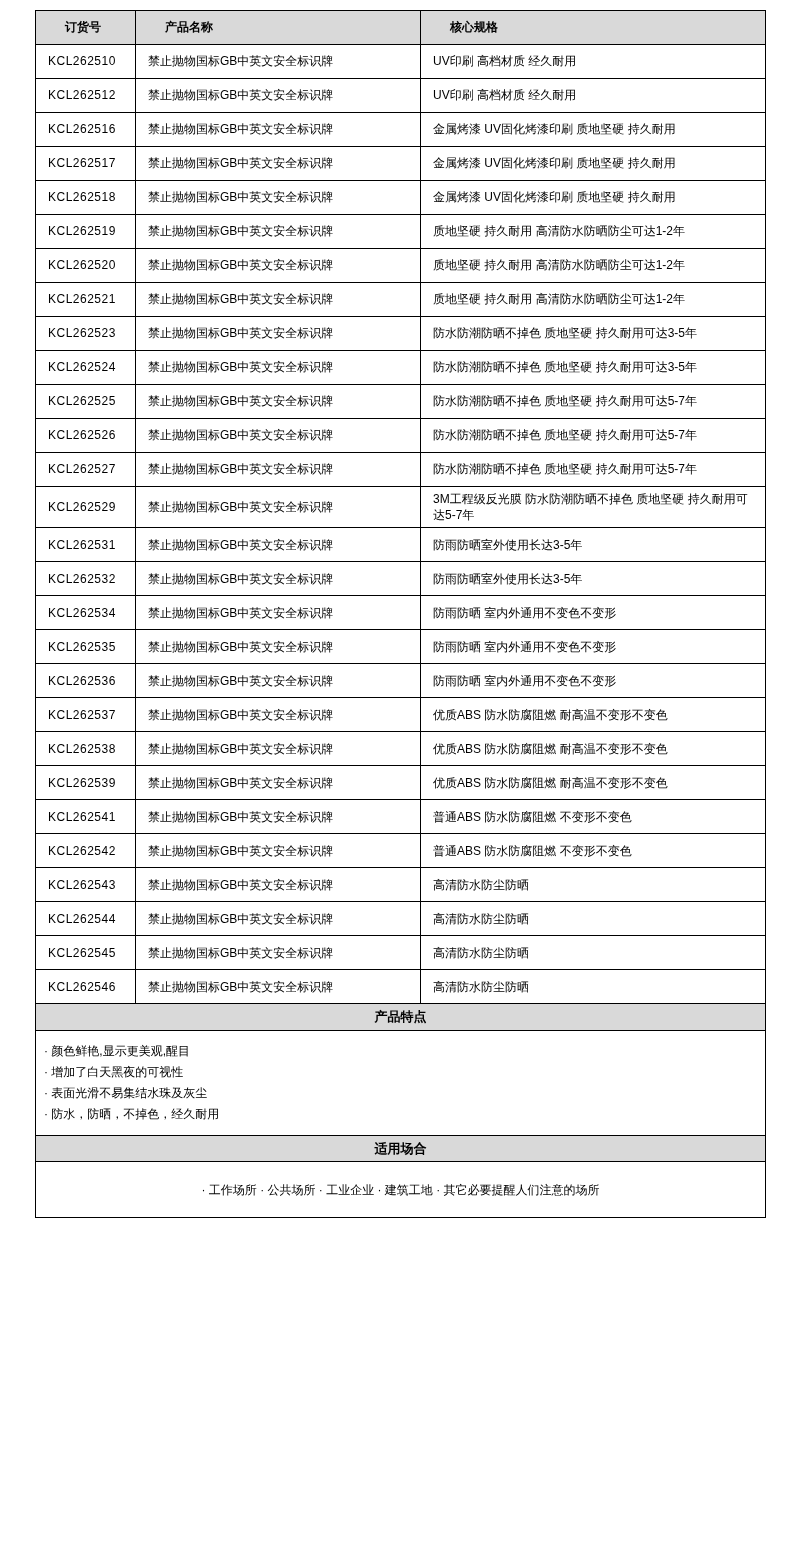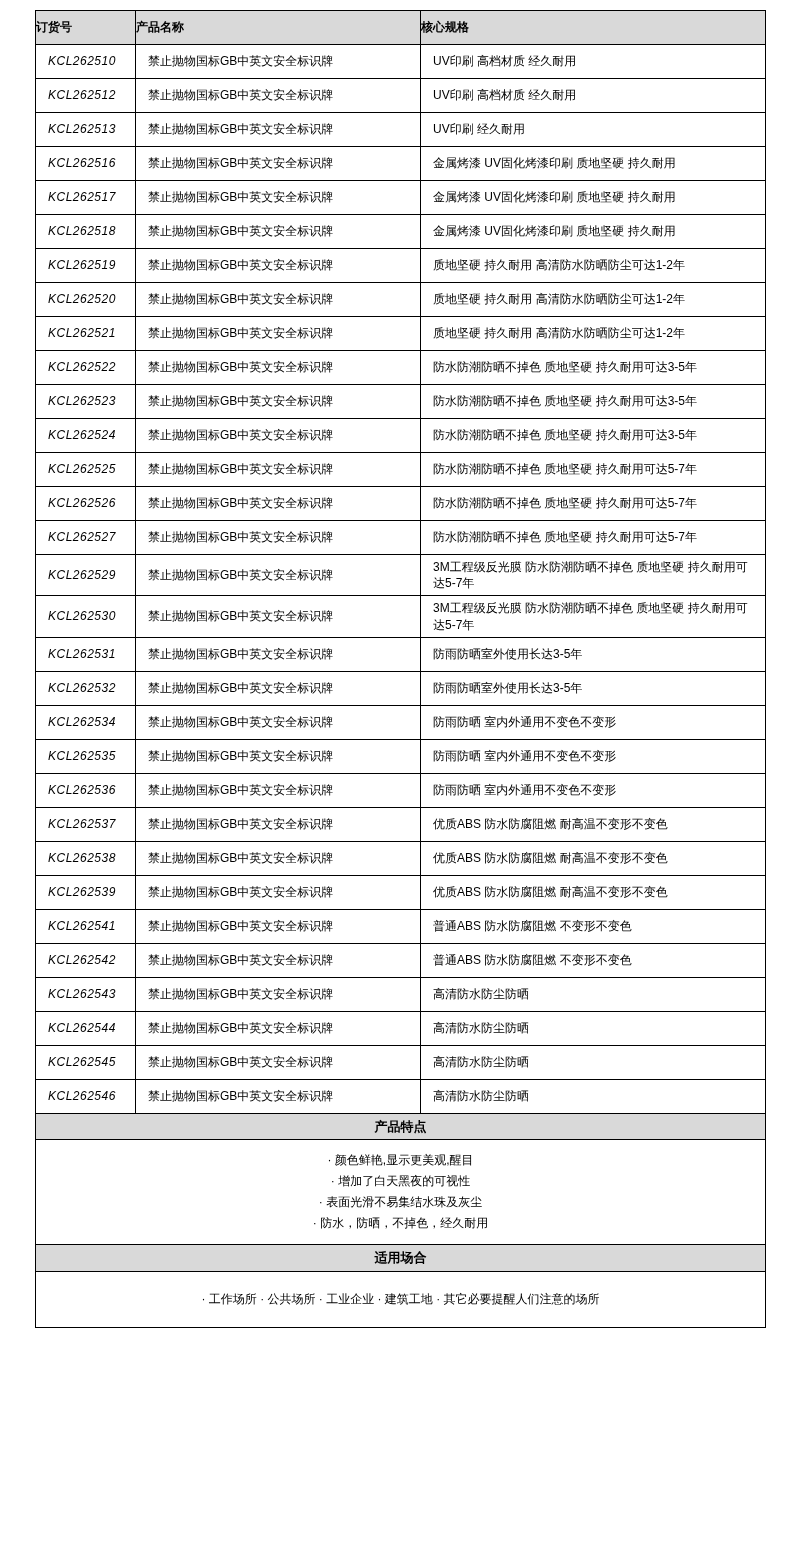--- a/index.html
+++ b/index.html
@@ -30,43 +30,41 @@
     word-break: break-all;
   }
   col.col-code { width: 100px; }
   col.col-name { width: 285px; }
   col.col-spec { width: 345px; }
   thead th {
     background: #d9d9d9;
     font-weight: bold;
     text-align: left;
     height: 34px;
-    padding: 4px 8px 4px 0;
+    padding: 4px 8px 4px 29px;
     font-size: 13px;
   }
   tbody td {
     height: 34px;
     padding: 4px 8px 4px 12px;
     background: #ffffff;
     text-align: left;
   }
   td.code-cell {
     letter-spacing: 0.5px;
-    font-style: italic;
   }
   tr.section-header-row td {
     background: #d9d9d9;
     text-align: center;
     font-weight: bold;
     height: 16px;
     font-size: 13px;
     padding: 4px 8px;
   }
   tr.features-row td {
-    text-align: center;
     padding: 10px 8px;
     height: auto;
     margin-top: 8px;
   }
   .feature-line {
     font-size: 12px;
     line-height: 1.75;
   }
   tr.occasions-row td {
     text-align: center;
@@ -100,25 +98,20 @@
     <td>UV印刷 高档材质 经久耐用</td>
   </tr>
 
 
   <tr>
     <td class="code-cell">KCL262512</td>
     <td>禁止抛物国标GB中英文安全标识牌</td>
     <td>UV印刷 高档材质 经久耐用</td>
   </tr>
 
-  <tr>
-    <td class="code-cell">KCL262513</td>
-    <td>禁止抛物国标GB中英文安全标识牌</td>
-    <td>UV印刷 经久耐用</td>
-  </tr>
 
 
 
   <tr>
     <td class="code-cell">KCL262516</td>
     <td>禁止抛物国标GB中英文安全标识牌</td>
     <td>金属烤漆 UV固化烤漆印刷 质地坚硬 持久耐用</td>
   </tr>
 
   <tr>
@@ -144,39 +137,34 @@
     <td>禁止抛物国标GB中英文安全标识牌</td>
     <td>质地坚硬 持久耐用 高清防水防晒防尘可达1-2年</td>
   </tr>
 
   <tr>
     <td class="code-cell">KCL262521</td>
     <td>禁止抛物国标GB中英文安全标识牌</td>
     <td>质地坚硬 持久耐用 高清防水防晒防尘可达1-2年</td>
   </tr>
 
-  <tr>
-    <td class="code-cell">KCL262522</td>
+
+  <tr>
+    <td class="code-cell">KCL262523</td>
     <td>禁止抛物国标GB中英文安全标识牌</td>
     <td>防水防潮防晒不掉色 质地坚硬 持久耐用可达3-5年</td>
   </tr>
 
   <tr>
-    <td class="code-cell">KCL262523</td>
+    <td class="code-cell">KCL262524</td>
     <td>禁止抛物国标GB中英文安全标识牌</td>
     <td>防水防潮防晒不掉色 质地坚硬 持久耐用可达3-5年</td>
   </tr>
 
   <tr>
-    <td class="code-cell">KCL262524</td>
-    <td>禁止抛物国标GB中英文安全标识牌</td>
-    <td>防水防潮防晒不掉色 质地坚硬 持久耐用可达3-5年</td>
-  </tr>
-
-  <tr>
     <td class="code-cell">KCL262525</td>
     <td>禁止抛物国标GB中英文安全标识牌</td>
     <td>防水防潮防晒不掉色 质地坚硬 持久耐用可达5-7年</td>
   </tr>
 
   <tr>
     <td class="code-cell">KCL262526</td>
     <td>禁止抛物国标GB中英文安全标识牌</td>
     <td>防水防潮防晒不掉色 质地坚硬 持久耐用可达5-7年</td>
   </tr>
@@ -187,25 +175,20 @@
     <td>防水防潮防晒不掉色 质地坚硬 持久耐用可达5-7年</td>
   </tr>
 
 
   <tr>
     <td class="code-cell">KCL262529</td>
     <td>禁止抛物国标GB中英文安全标识牌</td>
     <td>3M工程级反光膜 防水防潮防晒不掉色 质地坚硬 持久耐用可达5-7年</td>
   </tr>
 
-  <tr>
-    <td class="code-cell">KCL262530</td>
-    <td>禁止抛物国标GB中英文安全标识牌</td>
-    <td>3M工程级反光膜 防水防潮防晒不掉色 质地坚硬 持久耐用可达5-7年</td>
-  </tr>
 
   <tr>
     <td class="code-cell">KCL262531</td>
     <td>禁止抛物国标GB中英文安全标识牌</td>
     <td>防雨防晒室外使用长达3-5年</td>
   </tr>
 
   <tr>
     <td class="code-cell">KCL262532</td>
     <td>禁止抛物国标GB中英文安全标识牌</td>

